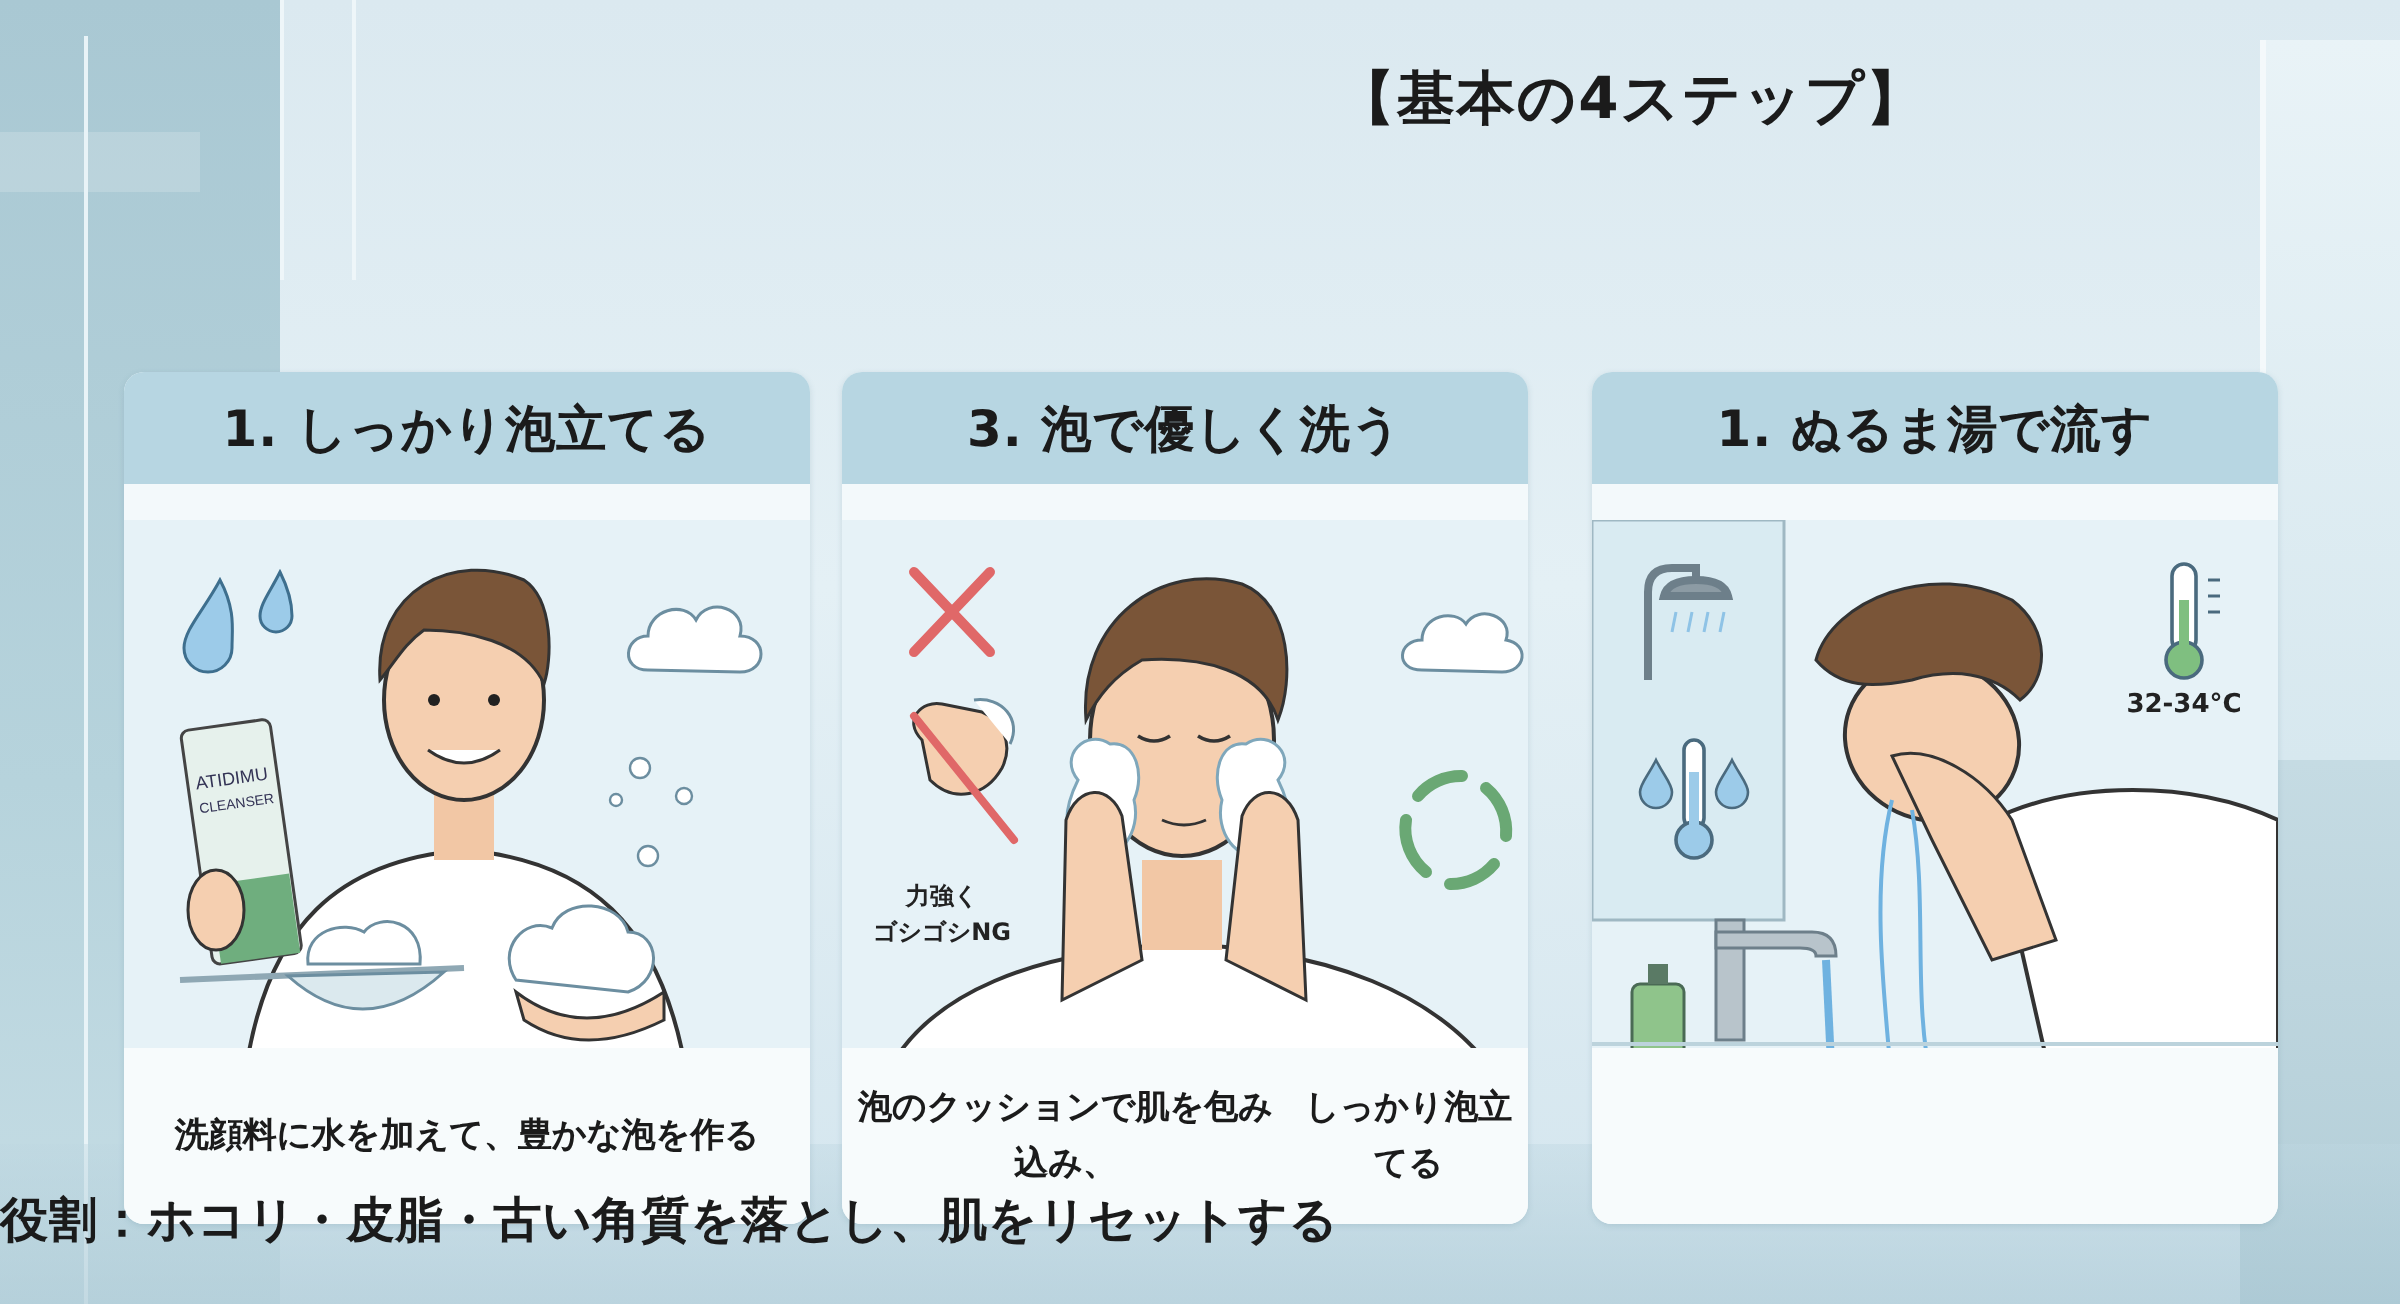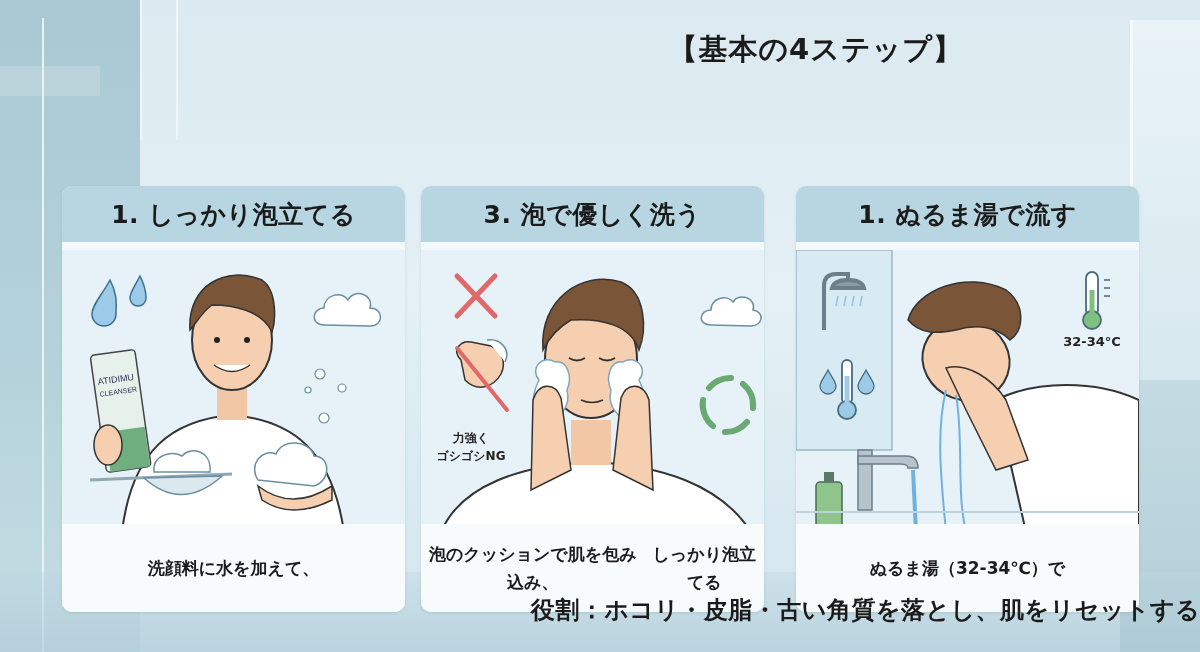--- a/index.html
+++ b/index.html
@@ -52,31 +52,31 @@
     margin-top: 40px;
   }
   .card-1 { left: 62px; }
   .card-2 { left: 421px; }
   .card-3 { left: 796px; }
   .card-header {
     height: 56px; background: #b7d6e2; display: flex; align-items: center; justify-content: center;
     font-size: 25px; font-weight: bold; letter-spacing: 0.5px;
   }
   .card-illust {
-    position: absolute; top: 64px; left: 0; width: 100%; height: 282px;
+    position: absolute; top: 74px; left: 0; width: 100%; height: 282px;
     background: #e6f2f7; overflow: hidden;
   }
   .card-caption {
     position: absolute; top: 338px; left: 0; width: 100%; height: 88px;
     background: #f7fbfc; display: flex; flex-direction: row; align-items: center; justify-content: center;
     font-size: 17px; font-weight: bold; line-height: 28px; text-align: center;
   }
 
   .footer {
-    position: absolute; left: 0; top: 594px; width: 1200px; text-align: right;
+    position: absolute; left: 0; top: 594px; width: 1200px; text-align: left;
     font-size: 24px; font-weight: bold; letter-spacing: 0.5px;
   }
   .tiny-label { font-size: 12px; font-weight: bold; text-align: center; line-height: 16px; color:#222; }
 </style>
 </head>
 <body>
 
 <div class="bg-glass-left"></div>
 <div class="bg-glass-band"></div>
 <div class="bg-glass-frame"></div>
@@ -136,20 +136,21 @@
       </g>
 
       <g>
         <path d="M196 230 C186 215 200 198 214 204 C220 188 248 190 252 206 C268 206 270 230 252 236Z" fill="#fff" stroke="#6c8ea0" stroke-width="1.5"></path>
         <path d="M196 236 Q230 262 270 236 L270 250 Q230 270 200 250Z" fill="#f5cfb0" stroke="#333" stroke-width="1.5"></path>
       </g>
     </svg>
   </div>
   <div class="card-caption">
     <div>洗顔料に水を加えて、</div>
+    <div>豊かな泡を作る</div>
   </div>
 </div>
 
 <div class="card card-2">
   <div class="card-header">3. 泡で優しく洗う</div>
   <div class="card-illust">
     <svg width="343" height="282" viewBox="0 0 343 282">
       <g stroke="#e06868" stroke-width="5" stroke-linecap="round">
         <path d="M36 26 L74 66"></path>
           <path d="M74 26 L36 66"></path>
@@ -245,17 +246,16 @@
       <g>
         <rect x="290" y="22" width="12" height="44" rx="6" fill="#fff" stroke="#4a6a7e" stroke-width="1.8"></rect>
         <circle cx="296" cy="70" r="9" fill="#7fbf80" stroke="#4a6a7e" stroke-width="1.8"></circle>
         <rect x="293.5" y="40" width="5" height="28" fill="#7fbf80"></rect>
         <path d="M308 30 L314 30 M308 38 L314 38 M308 46 L314 46" stroke="#4a6a7e" stroke-width="1.5"></path>
       </g>
       <text x="296" y="96" text-anchor="middle" font-size="13" font-weight="bold" font-family="DejaVu Sans, sans-serif" fill="#222">32-34°C</text>
     </svg>
   </div>
   <div class="card-caption">
-    <div>ぬるま湯（32-34℃）で</div>
   </div>
 </div>
 
 <div class="footer">役割：ホコリ・皮脂・古い角質を落とし、肌をリセットする</div>
 
 </body></html>

